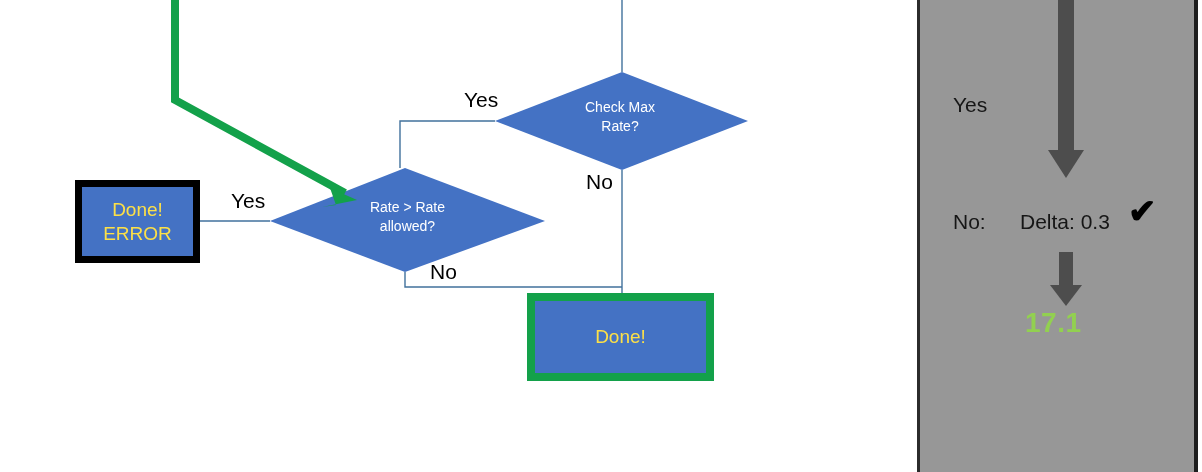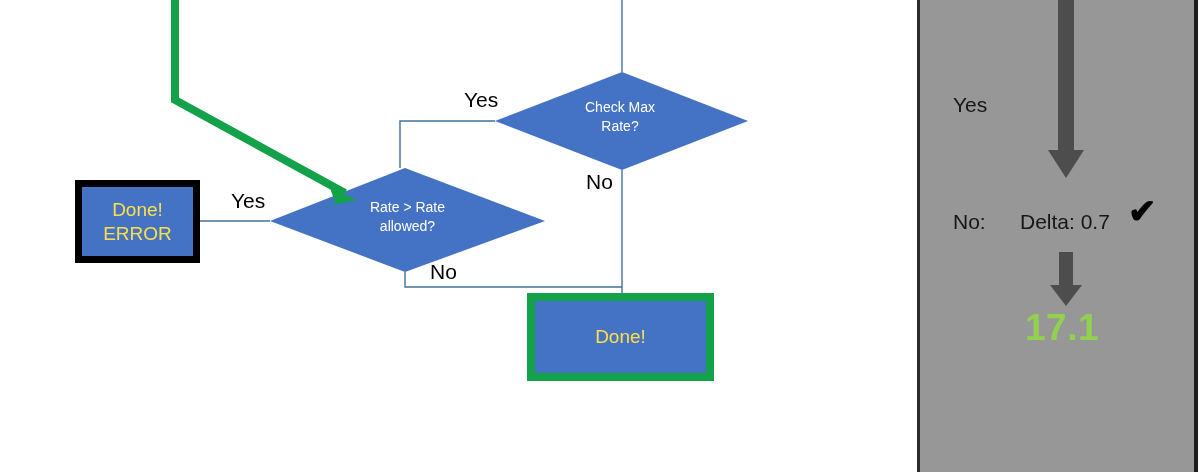--- a/index.html
+++ b/index.html
@@ -154,21 +154,21 @@
   .pt-check {
     left: 208px;
     top: 194px;
     font-size: 34px;
     color: #000000;
     font-weight: bold;
   }
   .pt-value {
     left: 105px;
     top: 309px;
-    font-size: 37px;
+    font-size: 28px;
     font-weight: bold;
     color: #92D050;
     letter-spacing: 0.5px;
   }
 </style>
 </head>
 <body>
 
 <div id="screen">
 
@@ -225,20 +225,20 @@
       <polygon points="128,150 164,150 146,178" fill="#4D4D4D"></polygon>
 
       <rect x="139" y="252" width="14" height="35" fill="#4D4D4D"></rect>
       <polygon points="130,285 162,285 146,306" fill="#4D4D4D"></polygon>
     </svg>
 
     <div class="panel-text pt-yes">Yes</div>
 
     <div class="panel-text pt-no">No:</div>
 
-    <div class="panel-text pt-delta">Delta: 0.7</div>
+    <div class="panel-text pt-delta">Delta: 0.3</div>
 
     <div class="panel-text pt-check">✔</div>
 
     <div class="panel-text pt-value">17.1</div>
   </div>
 
 </div>
 
 </body></html>

